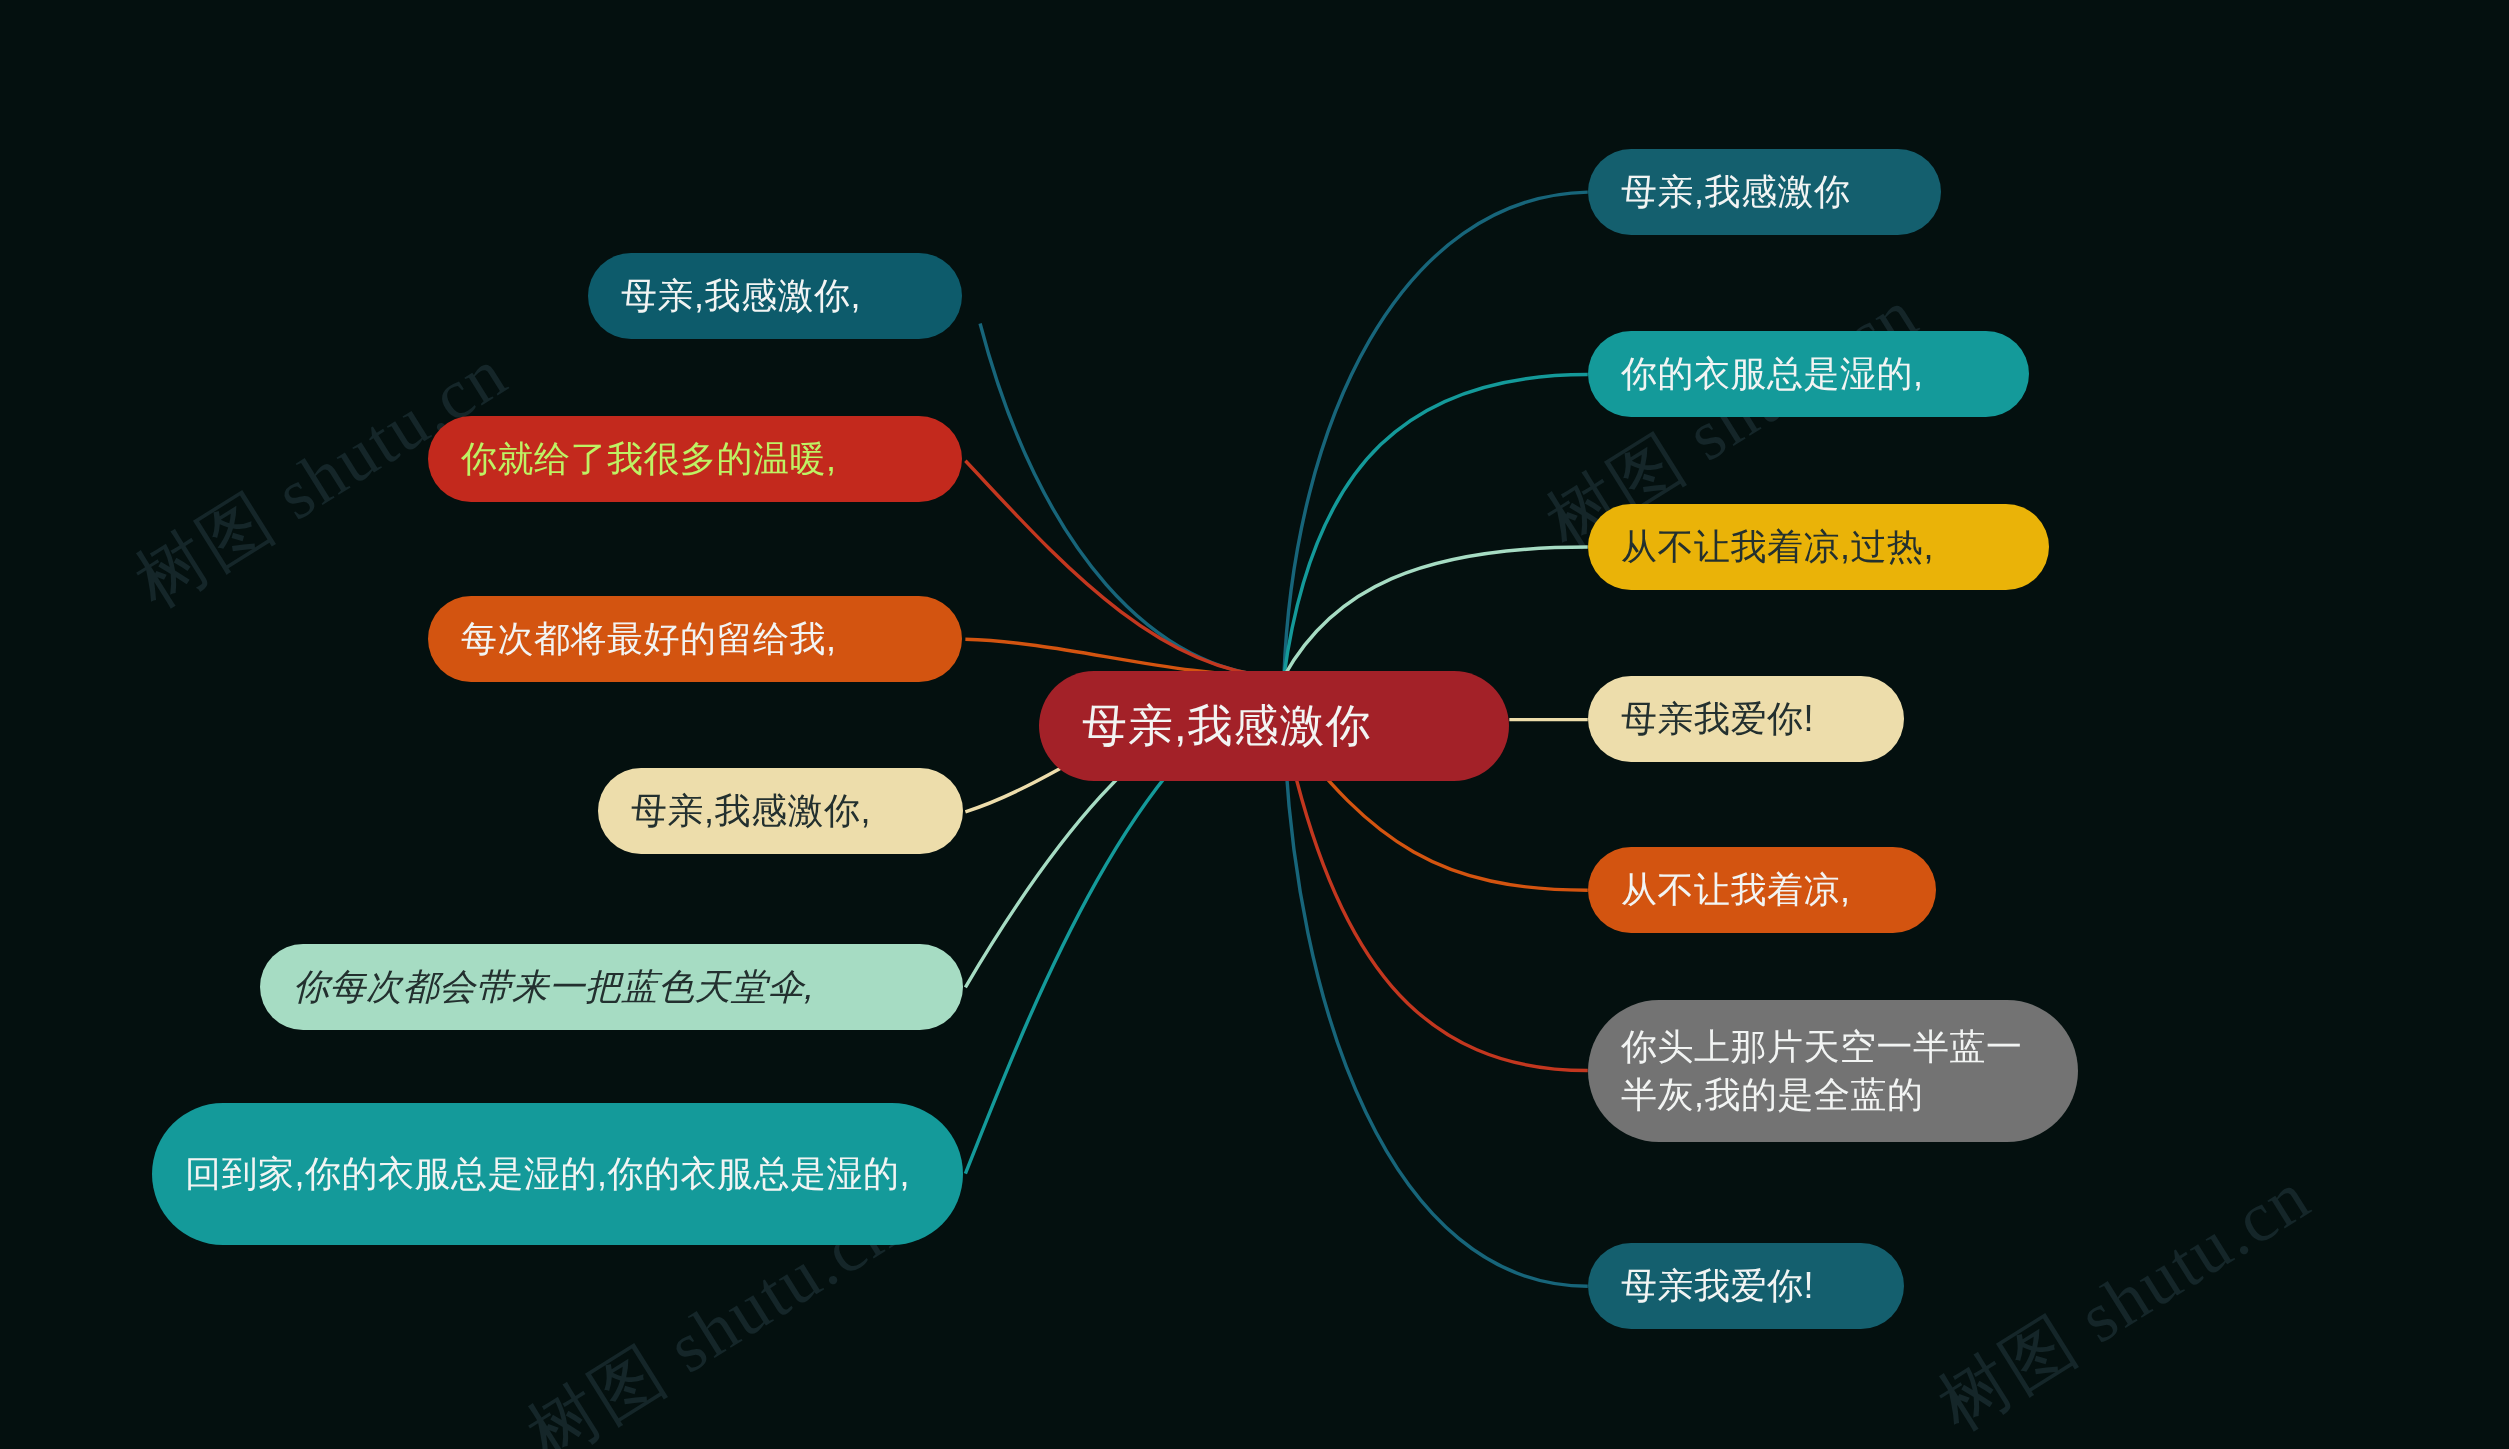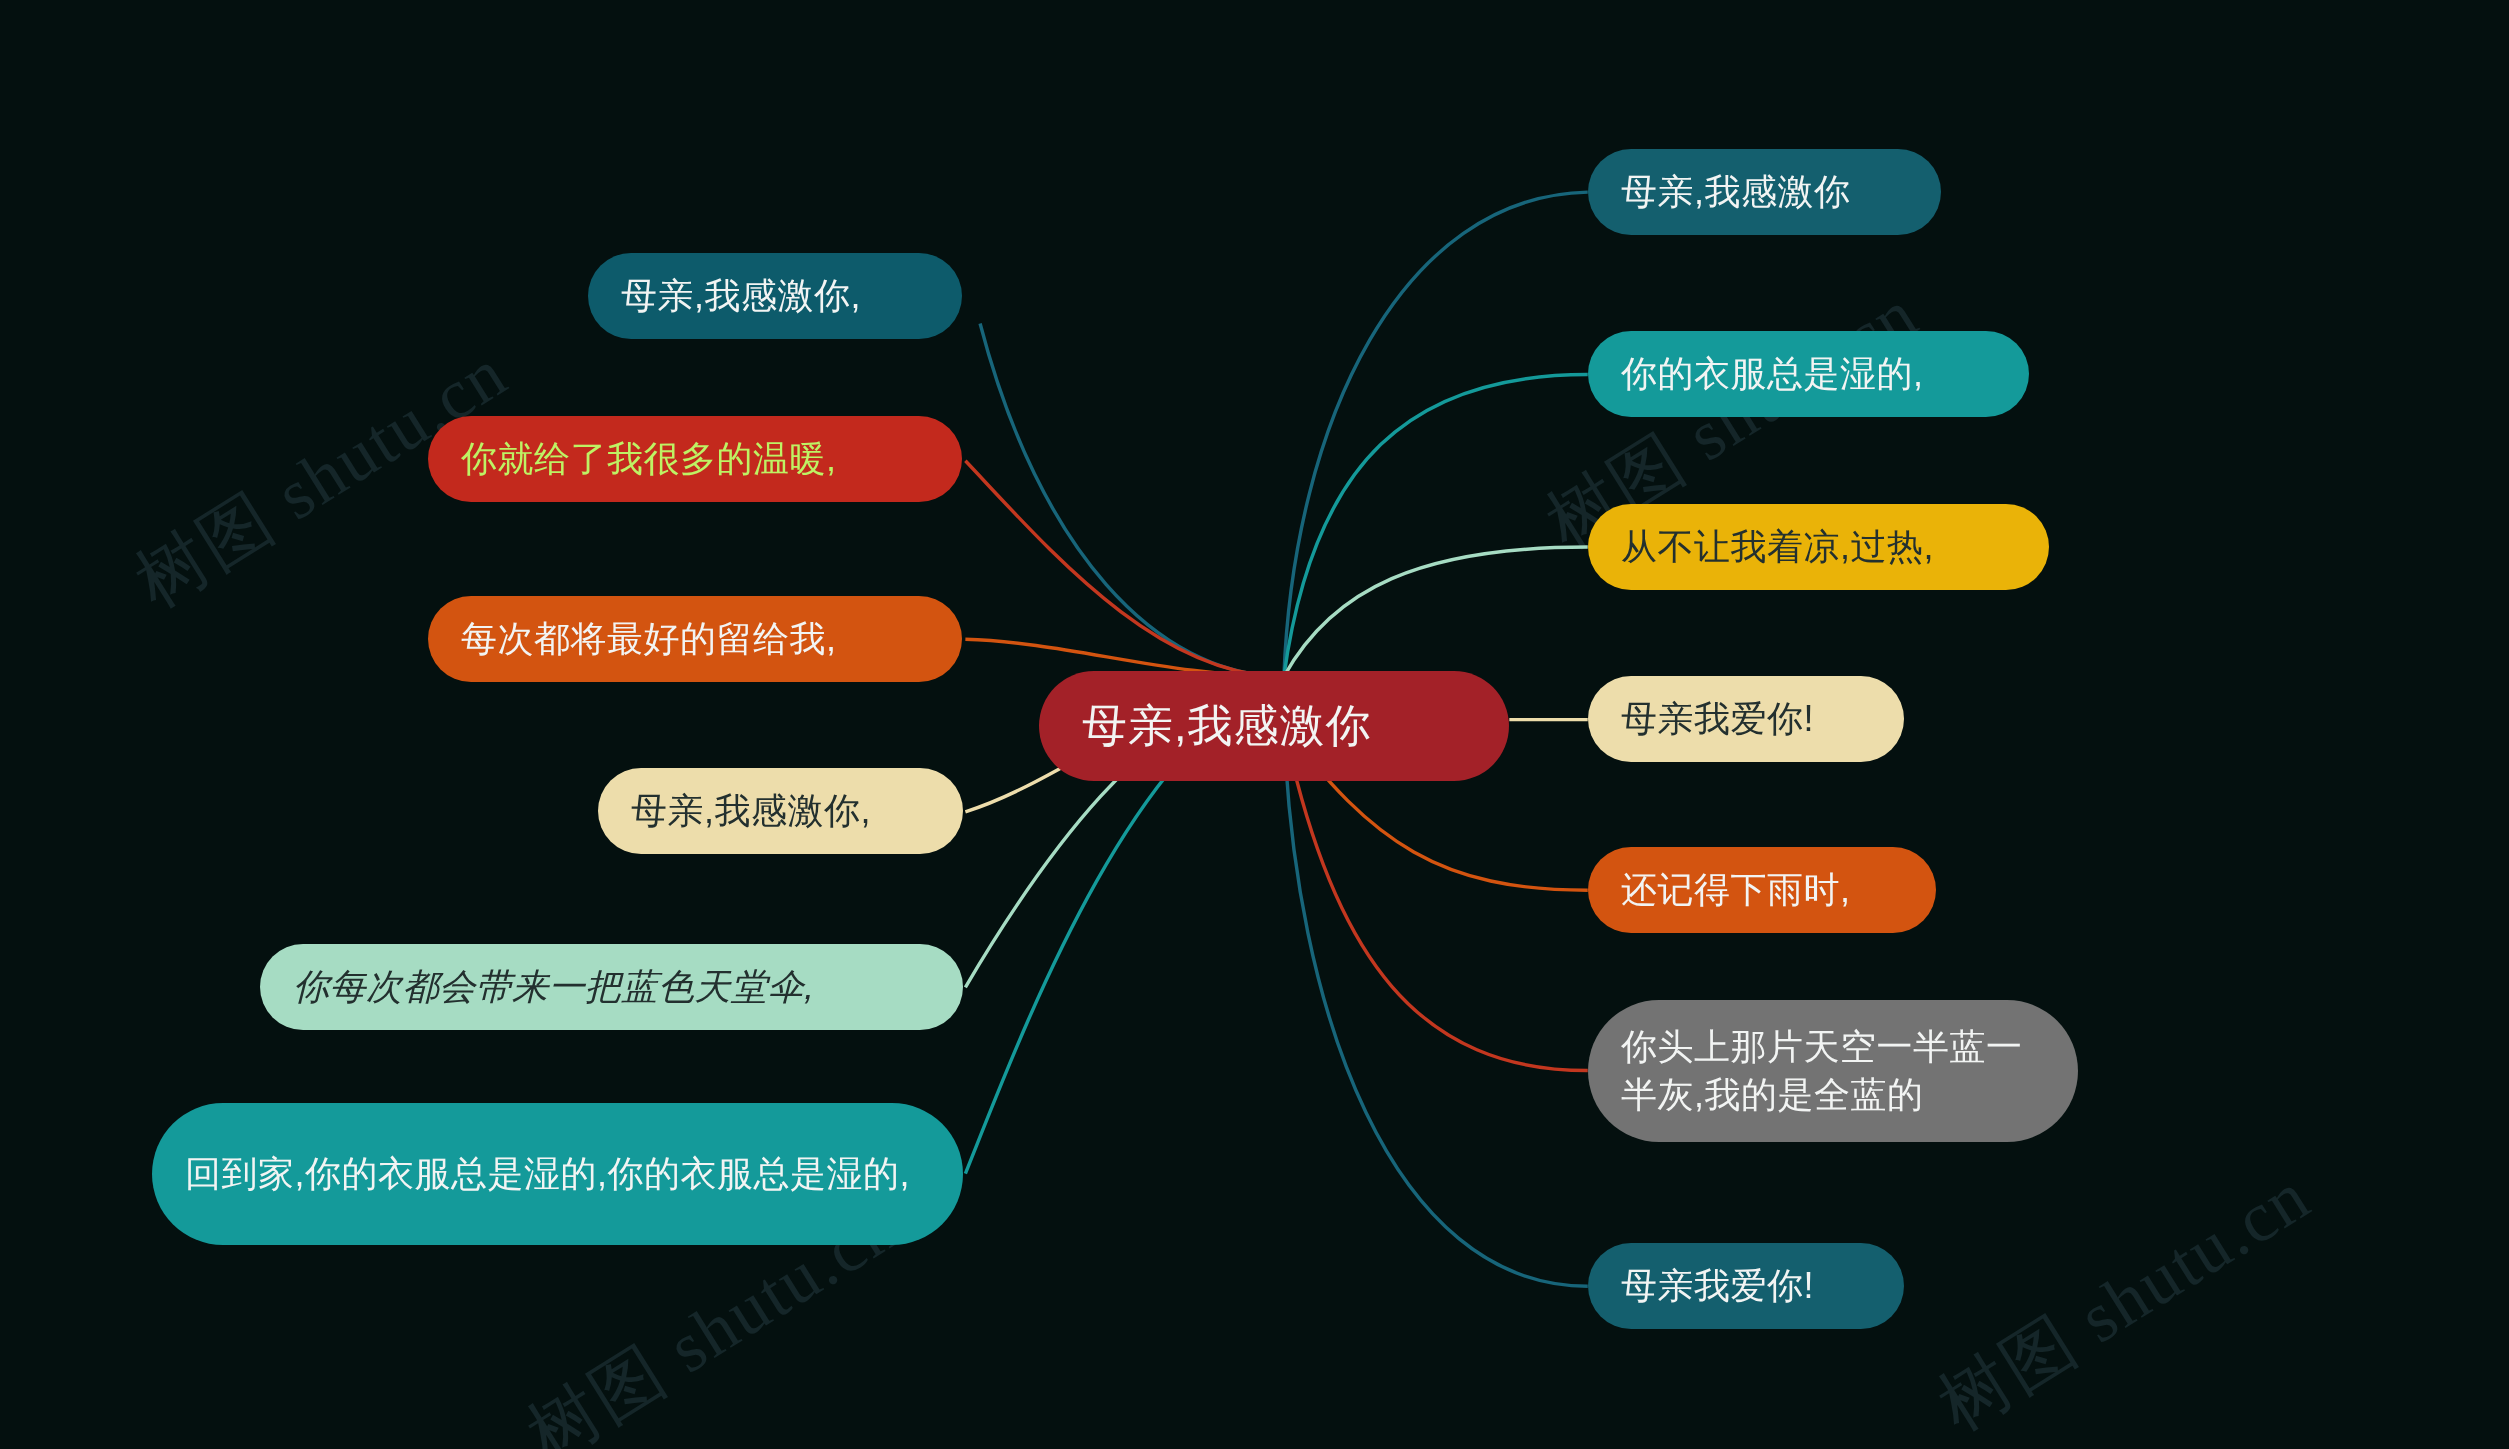--- a/index.html
+++ b/index.html
@@ -102,20 +102,20 @@
       <div class="node light-text" style="left: 588px; top: 253px; width: 374px; height: 86px; background: rgb(13, 91, 107); color: rgb(242, 244, 243);"><span class="node-label">母亲,我感激你,</span></div>
       <div class="node light-text" style="left: 428px; top: 416px; width: 534px; height: 86px; background: rgb(195, 41, 29); color: #bef264;"><span class="node-label">你就给了我很多的温暖,</span></div>
       <div class="node light-text" style="left: 428px; top: 596px; width: 534px; height: 86px; background: rgb(211, 84, 16); color: rgb(242, 244, 243);"><span class="node-label">每次都将最好的留给我,</span></div>
       <div class="node dark-text" style="left: 598px; top: 768px; width: 365px; height: 86px; background: rgb(237, 221, 171); color: rgb(35, 48, 47);"><span class="node-label">母亲,我感激你,</span></div>
       <div class="node dark-text" style="left: 260px; top: 944px; width: 703px; height: 86px; background: rgb(166, 220, 195); color: rgb(35, 48, 47); font-style: italic;"><span class="node-label">你每次都会带来一把蓝色天堂伞,</span></div>
       <div class="node light-text multiline" style="left: 152px; top: 1103px; width: 811px; height: 142px; background: rgb(20, 154, 154); color: rgb(242, 244, 243);"><span class="node-label">回到家,你的衣服总是湿的,你的衣服总是湿的,</span></div>
       <div class="node light-text" style="left: 1588px; top: 149px; width: 353px; height: 86px; background: rgb(20, 95, 110); color: rgb(242, 244, 243);"><span class="node-label">母亲,我感激你</span></div>
       <div class="node light-text" style="left: 1588px; top: 331px; width: 441px; height: 86px; background: rgb(20, 154, 154); color: rgb(242, 244, 243);"><span class="node-label">你的衣服总是湿的,</span></div>
       <div class="node dark-text" style="left: 1588px; top: 504px; width: 461px; height: 86px; background: #eab308; color: rgb(35, 48, 47);"><span class="node-label">从不让我着凉,过热,</span></div>
       <div class="node dark-text" style="left: 1588px; top: 676px; width: 316px; height: 86px; background: rgb(237, 221, 171); color: rgb(35, 48, 47);"><span class="node-label">母亲我爱你!</span></div>
-      <div class="node light-text" style="left: 1588px; top: 847px; width: 348px; height: 86px; background: rgb(211, 84, 16); color: rgb(242, 244, 243);"><span class="node-label">还记得下雨时,</span></div>
+      <div class="node light-text" style="left: 1588px; top: 847px; width: 348px; height: 86px; background: rgb(211, 84, 16); color: rgb(242, 244, 243);"><span class="node-label">从不让我着凉,</span></div>
       <div class="node light-text multiline" style="left: 1588px; top: 1000px; width: 490px; height: 142px; background: #737373; color: rgb(242, 244, 243);"><span class="node-label">你头上那片天空一半蓝一半灰,我的是全蓝的</span></div>
       <div class="node light-text" style="left: 1588px; top: 1243px; width: 316px; height: 86px; background: rgb(20, 95, 110); color: rgb(242, 244, 243);"><span class="node-label">母亲我爱你!</span></div>
       <div class="node light-text root multiline" style="left: 1039px; top: 671px; width: 470px; height: 110px; background: rgb(163, 33, 40); color: rgb(242, 244, 243);"><span class="node-label">母亲,我感激你</span></div>
     </div>
 
 </div>
 
 
 </body></html>

